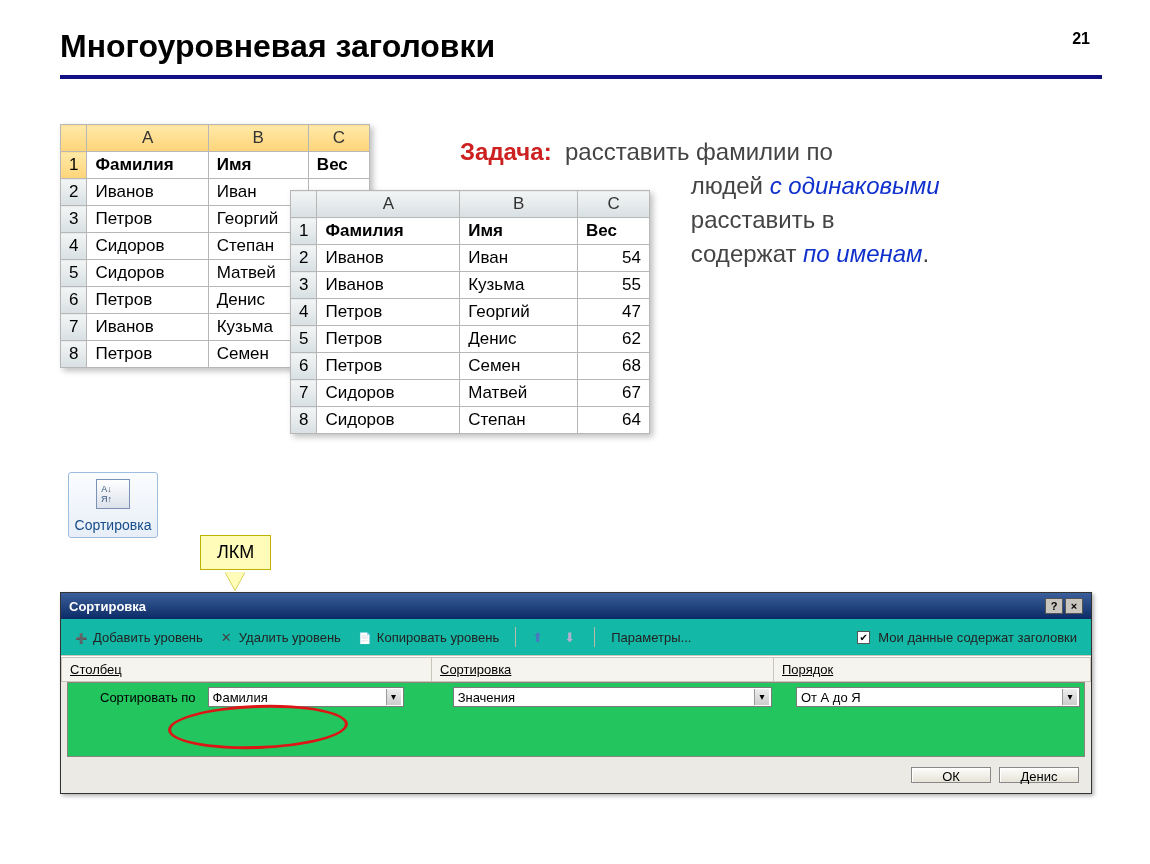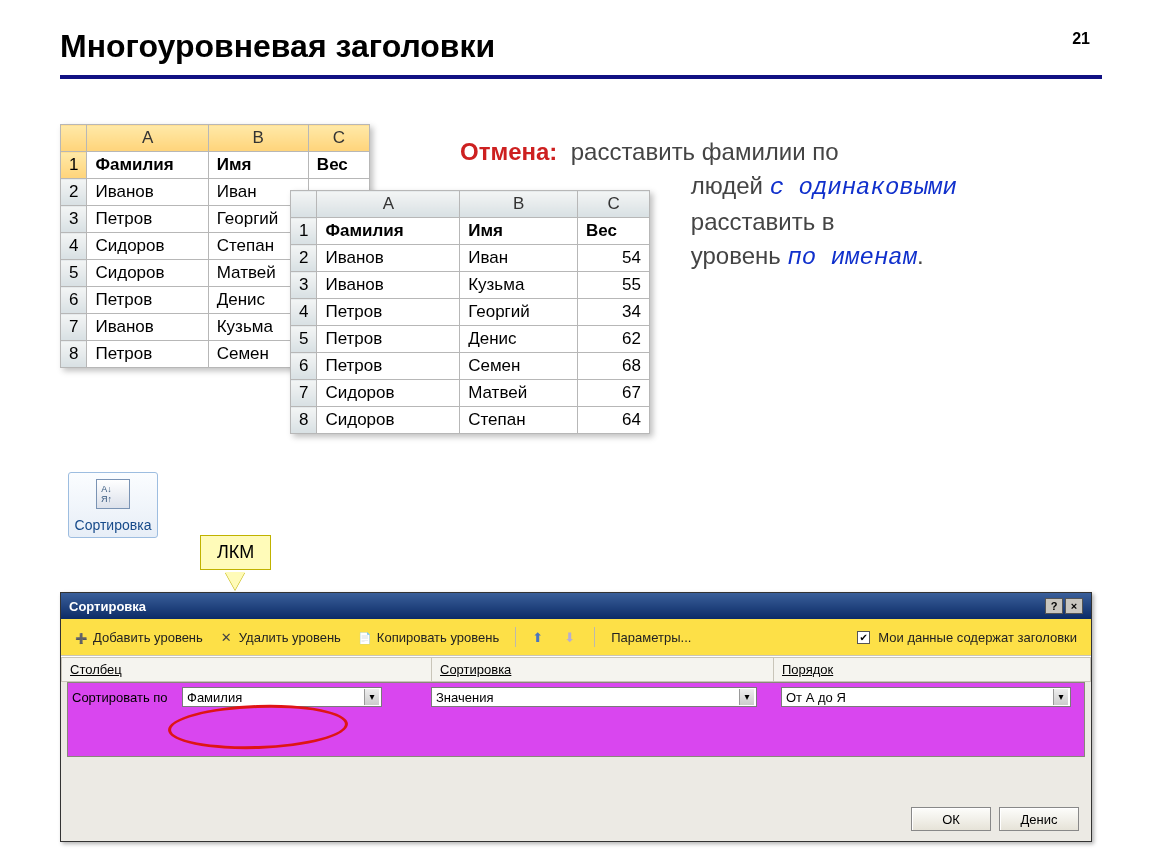--- a/index.html
+++ b/index.html
@@ -39,21 +39,21 @@
   .task-block {
     position: absolute;
     left: 460px;
     top: 135px;
     width: 630px;
     font-size: 24px;
     line-height: 34px;
     color: #444;
   }
   .task-label { color: #cd2020; font-weight: bold; }
-  .task-em    { color: #1030cc; font-style: italic; font-family: Liberation Mono, monospace; }
+  .task-em    { color: #1030cc; font-style: italic; }
 
   
   .xl {
     position: absolute;
     border-collapse: collapse;
     background: #fff;
     font-size: 17px;
     border: 1px solid #9b9b9b;
     box-shadow: 3px 3px 6px rgba(0,0,0,.25);
   }
@@ -155,21 +155,21 @@
      background:#c9c6bf;
      border:1px solid #555;
      font-size:11px; line-height:14px;
      text-align:center; color:#000;
      font-weight:bold;
   }
   .dlg-toolbar{
     display:flex; align-items:center;
     gap:6px;
     padding:8px 8px;
-    background:#fde047;
+    background:#14b8a6;
     border-bottom:1px solid #c9c5b9;
   }
   .tb-btn{
     padding:2px 6px;
     display:flex; align-items:center; gap:4px;
     font-size:13px;
     color:#222;
   }
   .tb-sep{ width:1px;height:20px;background:#bdb9ac; margin:0 4px;}
   .tb-ic{ width:14px;height:14px; display:inline-block; }
@@ -197,23 +197,24 @@
     border:1px solid #c9c5b9;
     border-right:none;
   }
   .col1{width:370px}
   .col2{width:342px}
   .col3{flex:1; border-right:1px solid #c9c5b9 !important;}
 
   .dlg-grid-body{
     border:1px solid #88857a;
     margin:0 6px;
-    background:#d946ef;
+    background:#22c55e;
     height:75px;
     position:relative;
+    padding-left:28px;
   }
   .row1{
     display:flex; align-items:center;
     padding:4px 4px;
   }
   .row1 .lbl{ width:110px; font-size:13px; }
   .sel{
     height:20px; border:1px solid #7a7a7a;
     background:#fff;
     font-size:13px;
@@ -232,26 +233,25 @@
   }
   .sel1{width:200px}
   .sel2{width:326px; margin-left:49px;}
   .sel3{width:290px; margin-left:24px;}
 
   .dlg-footer{
     display:flex; justify-content:flex-end;
     gap:8px; padding:10px 12px;
   }
   .btn{
-    min-width:80px; height:24px;
+    min-width:80px; height:16px;
     border:1px solid #888;
     background:linear-gradient(#fdfdfb,#e6e3d8);
     font-size:13px;
     box-shadow:1px 1px 0 #fff inset;
-    margin-top:40px;
   }
 
   
   .red-circle{
     position:absolute;
     border:3px solid #de1515;
     border-radius:50%;
     width:180px; height:44px;
     transform:rotate(-2deg);
     pointer-events:none;
@@ -260,29 +260,29 @@
 </head>
 <body>
 
 <div class="slide">
   <div class="heading">Многоуровневая заголовки</div>
   <div class="pagenum">21</div>
   <div class="hr"></div>
 </div>
 
 <div class="task-block">
-  <span class="task-label">Отмена:</span>
+  <span class="task-label">Задача:</span>
   &nbsp;<span>расставить фамилии по</span><br>
   <span style="visibility:hidden">XXXXXXXXXXXXXX</span>
   <span>людей</span>
   <span class="task-em">с одинаковыми</span><br>
   <span style="visibility:hidden">XXXXXXXXXXXXXX</span>
   <span>расставить в</span><br>
   <span style="visibility:hidden">XXXXXXXXXXXXXX</span>
-  <span>уровень</span>
+  <span>содержат</span>
   <span class="task-em">по именам</span><span>.</span>
 </div>
 
 <table class="xl" style="left:60px; top:124px; width:310px">
   <tbody>
       <tr>
     <th class="rowhdr sel-rowhdr">&nbsp;</th>
     <th class="colhdr sel-colhdr">A</th>
     <th class="colhdr sel-colhdr">B</th>
     <th class="colhdr sel-colhdr">C</th>
@@ -361,21 +361,21 @@
   <tr>
         <th class="rowhdr">3</th>
         <td>Иванов</td>
         <td>Кузьма</td>
         <td class="num">55</td>
       </tr>
   <tr>
         <th class="rowhdr">4</th>
         <td>Петров</td>
         <td>Георгий</td>
-        <td class="num">34</td>
+        <td class="num">47</td>
       </tr>
   <tr>
         <th class="rowhdr">5</th>
         <td>Петров</td>
         <td>Денис</td>
         <td class="num">62</td>
       </tr>
   <tr>
         <th class="rowhdr">6</th>
         <td>Петров</td>

